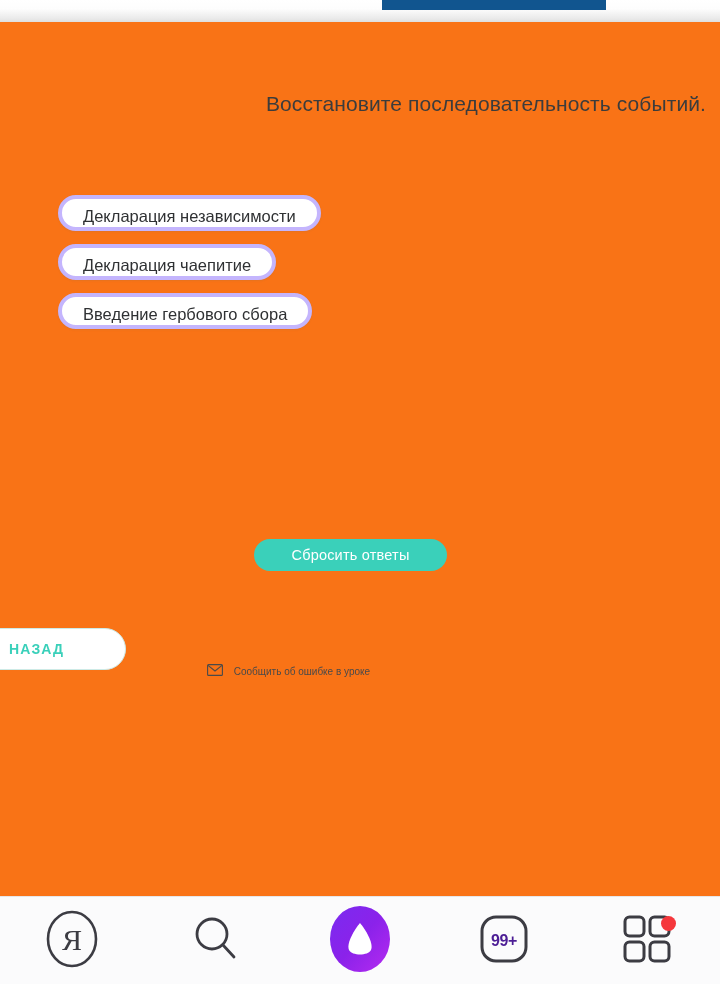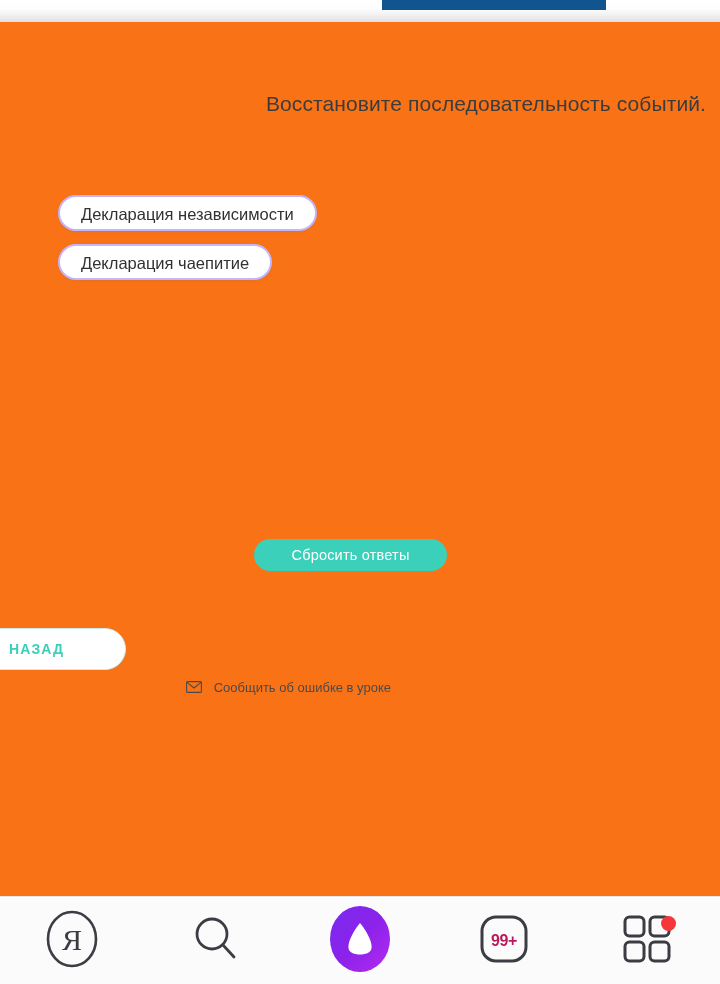--- a/index.html
+++ b/index.html
@@ -65,21 +65,21 @@
     top: 173px;
     left: 58px;
     width: 420px;
   }
   .chip {
     display: inline-block;
     height: 36px;
     line-height: 34px;
     padding: 0 21px;
     margin-bottom: 13px;
-    border: 2px solid #c4b5fd;
+    border: 4px solid #c4b5fd;
     border-radius: 19px;
     background: #ffffff;
     color: #2f3133;
     font-size: 16.5px;
     white-space: nowrap;
     box-shadow: 0 1px 2px rgba(60,120,115,0.10);
     cursor: grab;
   }
   .chip-row { display: block; }
 
@@ -131,24 +131,23 @@
     cursor: pointer;
   }
 
   
   .report-link {
     position: absolute;
     top: 642px;
     left: 0;
     width: 577px;
     text-align: center;
-    font-size: 13px;
+    font-size: 10px;
     color: #4a4a4a;
     cursor: pointer;
-    margin-top: 16px;
   }
   .report-link .env-icon {
     display: inline-block;
     vertical-align: -1px;
     margin-right: 8px;
   }
 
   
   .bottom-sep {
     position: absolute;
@@ -185,21 +184,21 @@
     height: 15px;
     border-radius: 50%;
     background: #f5373c;
   }
   .tabs-count {
     position: absolute;
     top: 50%; left: 50%;
     transform: translate(-50%, -50%);
     font-size: 16px;
     font-weight: bold;
-    color: #be185d;
+    color: #4c1d95;
     letter-spacing: -0.3px;
   }
 </style>
 </head>
 <body>
 
 <div id="app">
 
   <div class="chrome-strip">
     <div class="chrome-progress"></div>
@@ -208,20 +207,23 @@
   <div class="page">
 
     <div class="task-title">Восстановите последовательность событий.</div>
 
     <div class="chip-list">
       <span class="chip-row">
         <span class="chip">Декларация независимости</span>
       </span>
       <span class="chip-row">
         <span class="chip">Декларация чаепитие</span>
+      </span>
+      <span class="chip-row">
+        <span class="chip">Введение гербового сбора</span>
       </span>
     </div>
 
     <div class="actions">
       <button class="btn-pill btn-reset">Сбросить ответы</button>
     </div>
 
     <div class="back-wrap">
       <button class="back-btn">НАЗАД</button>
     </div>

